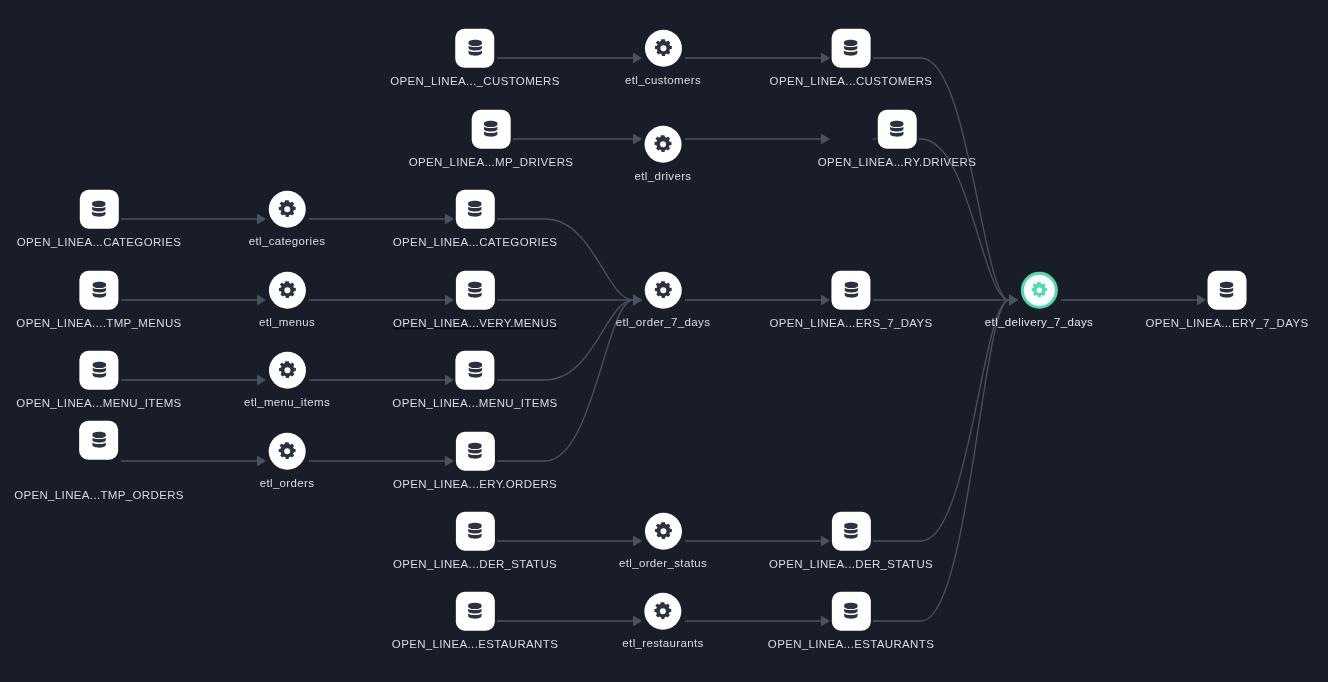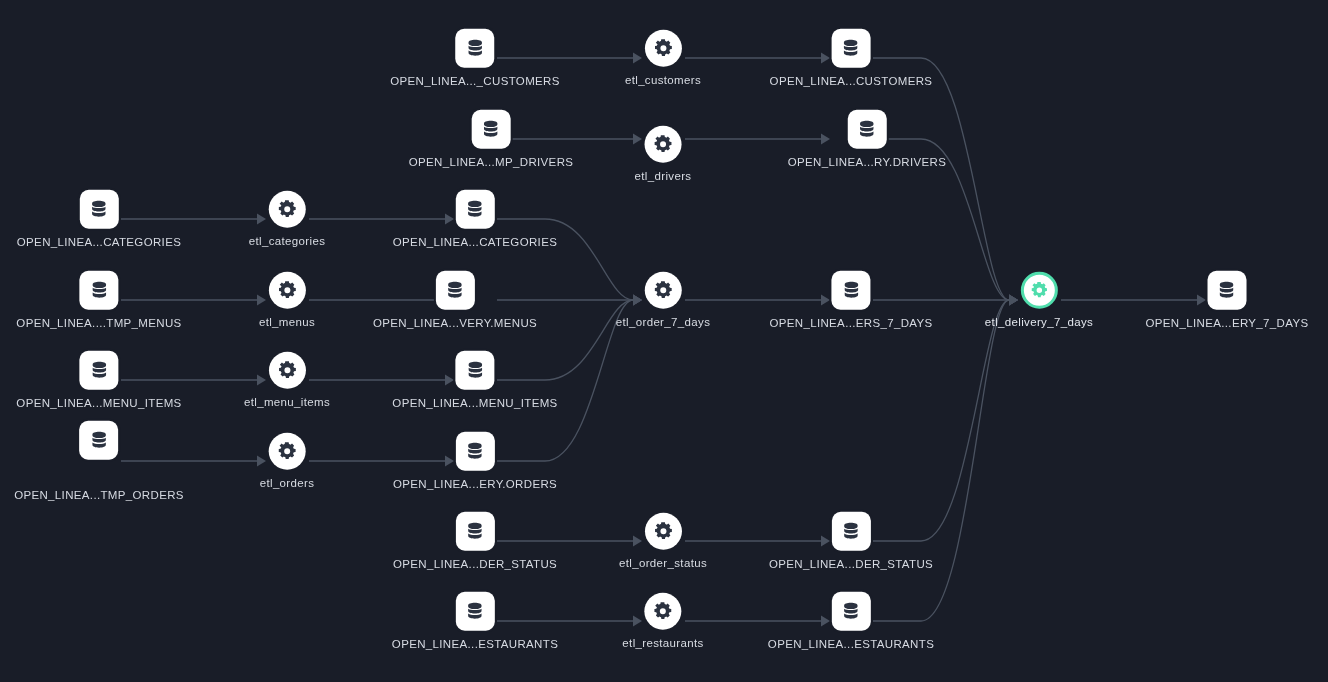--- a/index.html
+++ b/index.html
@@ -224,21 +224,21 @@
         <div class="node-label">OPEN_LINEA...MP_DRIVERS</div>
       </div>
       <div class="node node-job" style="left: 663px; top: 154px;">
         <div class="glyph-box">
           <svg class="gear-svg" width="21" height="21" viewBox="0 0 24 24" fill="#2b3240">
             <path fill-rule="evenodd" d="M10.3 1.6h3.4l.35 2.1c.62.2 1.2.45 1.73.78l1.75-1.2 2.4 2.4-1.2 1.75c.33.53.58 1.11.78 1.73l2.1.35v3.4l-2.1.35a7.4 7.4 0 0 1-.78 1.73l1.2 1.75-2.4 2.4-1.75-1.2c-.53.33-1.11.58-1.73.78l-.35 2.1h-3.4l-.35-2.1a7.4 7.4 0 0 1-1.73-.78l-1.75 1.2-2.4-2.4 1.2-1.75a7.4 7.4 0 0 1-.78-1.73l-2.1-.35v-3.4l2.1-.35c.2-.62.45-1.2.78-1.73L3.27 5.68l2.4-2.4 1.75 1.2c.53-.33 1.11-.58 1.73-.78l.35-2.1zM12 8.55a3.45 3.45 0 1 0 0 6.9 3.45 3.45 0 0 0 0-6.9z"></path>
           </svg>
         </div>
         <div class="node-label">etl_drivers</div>
       </div>
-      <div class="node node-dataset" style="left: 867px; top: 139px;">
+      <div class="node node-dataset" style="left: 897px; top: 139px;">
         <div class="glyph-box">
           <svg class="db-svg" width="22" height="22" viewBox="0 0 24 24" fill="#2b3240">
             <path d="M12 2.2c-4.2 0-7.3 1.2-7.3 2.8v1.2c0 1.6 3.1 2.8 7.3 2.8s7.3-1.2 7.3-2.8V5c0-1.6-3.1-2.8-7.3-2.8zM4.7 8.6v2.6c0 1.6 3.1 2.8 7.3 2.8s7.3-1.2 7.3-2.8V8.6c-1.5 1.1-4.3 1.6-7.3 1.6s-5.8-.5-7.3-1.6zM4.7 13.8v2.9c0 1.6 3.1 2.8 7.3 2.8s7.3-1.2 7.3-2.8v-2.9c-1.5 1.1-4.3 1.7-7.3 1.7s-5.8-.6-7.3-1.7z"></path>
           </svg>
         </div>
         <div class="node-label">OPEN_LINEA...RY.DRIVERS</div>
       </div>
       <div class="node node-dataset" style="left: 99px; top: 219px;">
         <div class="glyph-box">
           <svg class="db-svg" width="22" height="22" viewBox="0 0 24 24" fill="#2b3240">
@@ -272,21 +272,21 @@
         <div class="node-label">OPEN_LINEA....TMP_MENUS</div>
       </div>
       <div class="node node-job" style="left: 287px; top: 300px;">
         <div class="glyph-box">
           <svg class="gear-svg" width="21" height="21" viewBox="0 0 24 24" fill="#2b3240">
             <path fill-rule="evenodd" d="M10.3 1.6h3.4l.35 2.1c.62.2 1.2.45 1.73.78l1.75-1.2 2.4 2.4-1.2 1.75c.33.53.58 1.11.78 1.73l2.1.35v3.4l-2.1.35a7.4 7.4 0 0 1-.78 1.73l1.2 1.75-2.4 2.4-1.75-1.2c-.53.33-1.11.58-1.73.78l-.35 2.1h-3.4l-.35-2.1a7.4 7.4 0 0 1-1.73-.78l-1.75 1.2-2.4-2.4 1.2-1.75a7.4 7.4 0 0 1-.78-1.73l-2.1-.35v-3.4l2.1-.35c.2-.62.45-1.2.78-1.73L3.27 5.68l2.4-2.4 1.75 1.2c.53-.33 1.11-.58 1.73-.78l.35-2.1zM12 8.55a3.45 3.45 0 1 0 0 6.9 3.45 3.45 0 0 0 0-6.9z"></path>
           </svg>
         </div>
         <div class="node-label">etl_menus</div>
       </div>
-      <div class="node node-dataset" style="left: 455px; top: 300px;">
+      <div class="node node-dataset" style="left: 475px; top: 300px; text-decoration: underline;">
         <div class="glyph-box">
           <svg class="db-svg" width="22" height="22" viewBox="0 0 24 24" fill="#2b3240">
             <path d="M12 2.2c-4.2 0-7.3 1.2-7.3 2.8v1.2c0 1.6 3.1 2.8 7.3 2.8s7.3-1.2 7.3-2.8V5c0-1.6-3.1-2.8-7.3-2.8zM4.7 8.6v2.6c0 1.6 3.1 2.8 7.3 2.8s7.3-1.2 7.3-2.8V8.6c-1.5 1.1-4.3 1.6-7.3 1.6s-5.8-.5-7.3-1.6zM4.7 13.8v2.9c0 1.6 3.1 2.8 7.3 2.8s7.3-1.2 7.3-2.8v-2.9c-1.5 1.1-4.3 1.7-7.3 1.7s-5.8-.6-7.3-1.7z"></path>
           </svg>
         </div>
         <div class="node-label">OPEN_LINEA...VERY.MENUS</div>
       </div>
       <div class="node node-dataset" style="left: 99px; top: 380px;">
         <div class="glyph-box">
           <svg class="db-svg" width="22" height="22" viewBox="0 0 24 24" fill="#2b3240">

